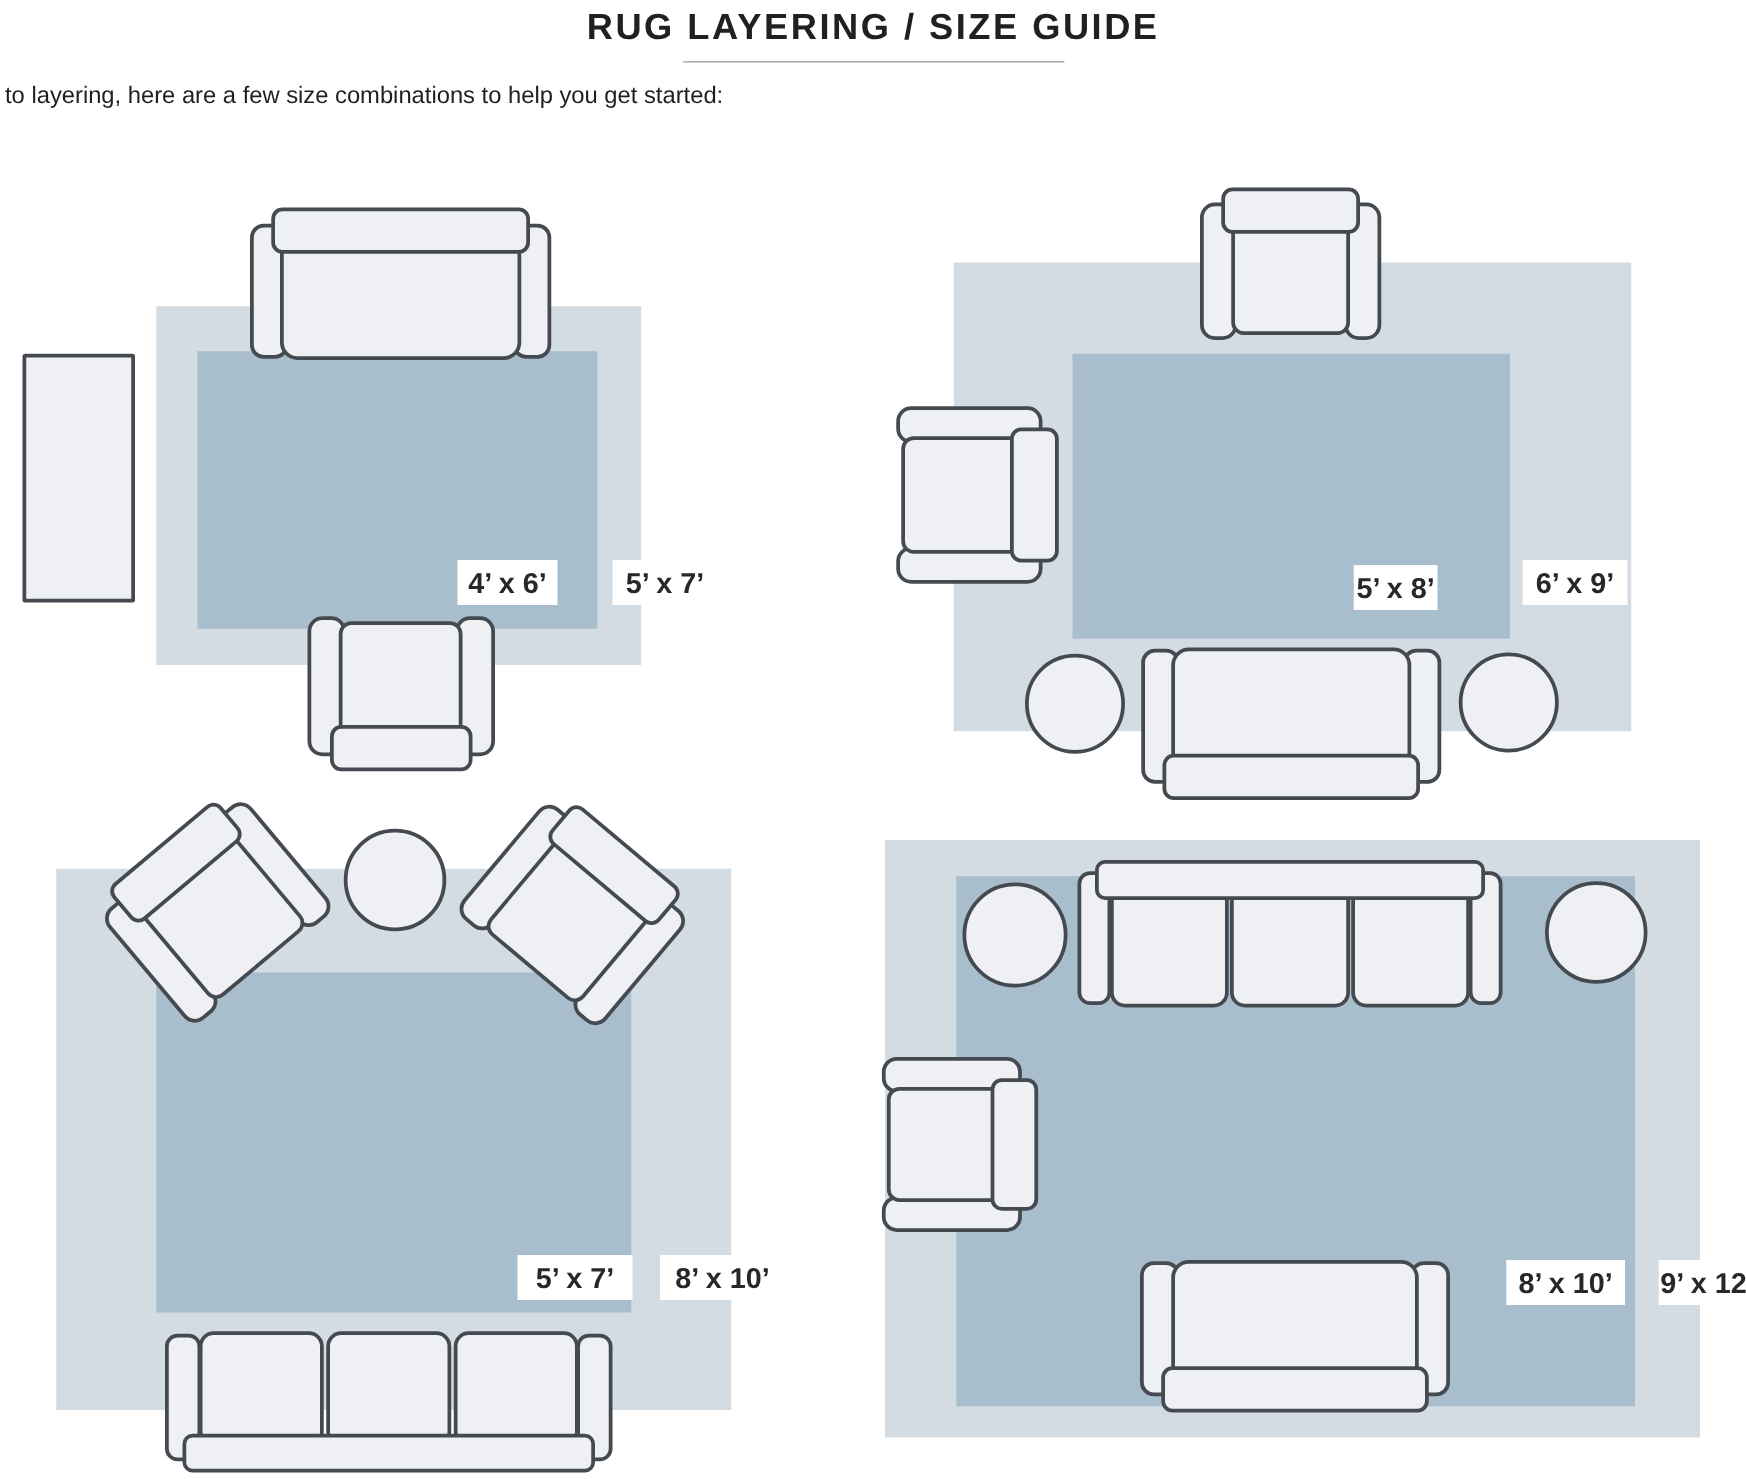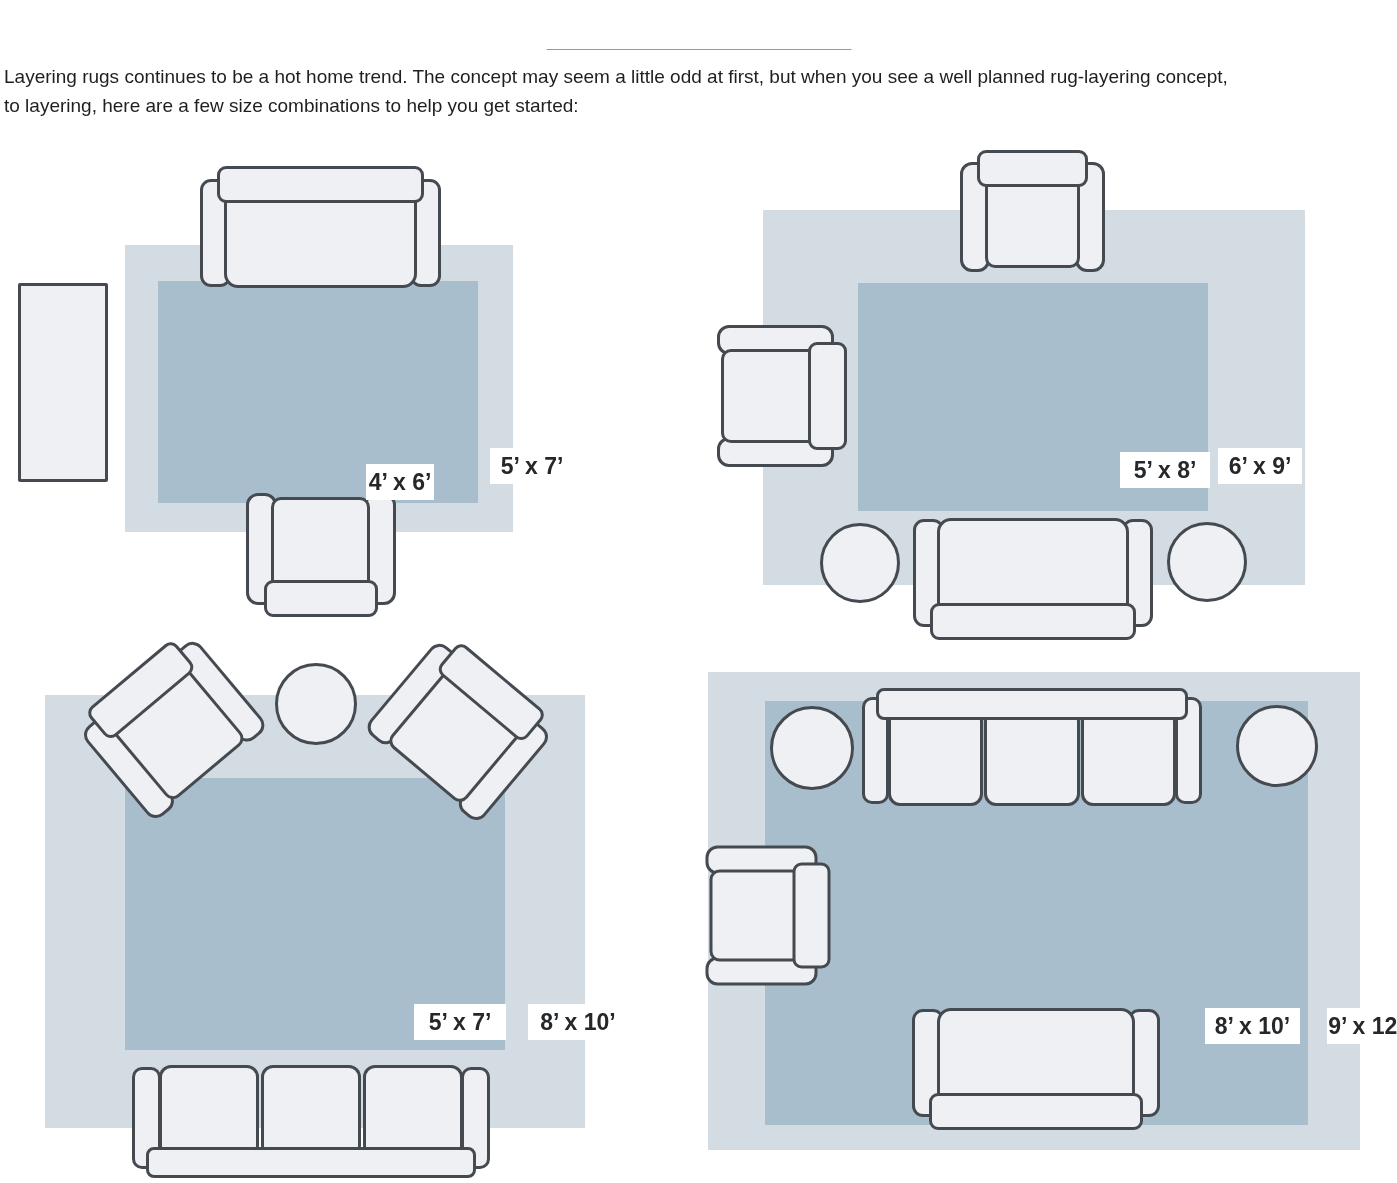--- a/index.html
+++ b/index.html
@@ -69,24 +69,24 @@
     position:absolute; height:36px; background:#ffffff;
     display:flex; align-items:center; justify-content:center;
     font-size:23px; font-weight:700; color:#25282b; z-index:5;
   }
 </style>
 </head>
 <body>
 
 <div class="canvas">
 
+  <h1 class="page-title">RUG LAYERING / SIZE GUIDE</h1>
   <div class="title-divider"></div>
 
   <p class="intro">
-    <span>Layering rugs continues to be a hot home trend. The concept may seem a little odd at first, but when you see a well planned rug-layering concept,</span>
     <span>to layering, here are a few size combinations to help you get started:</span>
   </p>
 
   
   <section class="diagram">
     <div class="rug-outer" style="left:125px;top:245px;width:388px;height:287px"></div>
     <div class="rug-inner" style="left:158px;top:281px;width:320px;height:222px"></div>
 
     <div class="furn sofa" style="left:200px;top:166px;width:241px;height:122px">
       <i class="arm-l"></i>
@@ -97,21 +97,21 @@
 
     <div class="console" style="left:18px;top:283px;width:90px;height:199px"></div>
 
     <div class="furn chair rot180" style="left:246px;top:493px;width:150px;height:124px">
       <i class="arm-l"></i>
       <i class="arm-r"></i>
       <i class="seat"></i>
       <i class="back"></i>
     </div>
 
-    <div class="size-label" style="left:366px;top:464px;width:68px">4’ x 6’</div>
+    <div class="size-label" style="left:366px;top:448px;width:80px">4’ x 6’</div>
     <div class="size-label" style="left:490px;top:448px;width:84px">5’ x 7’</div>
   </section>
 
   
   <section class="diagram">
     <div class="rug-outer" style="left:763px;top:210px;width:542px;height:375px"></div>
     <div class="rug-inner" style="left:858px;top:283px;width:350px;height:228px"></div>
 
     <div class="furn chair" style="left:960px;top:150px;width:145px;height:122px">
       <i class="arm-l"></i>
@@ -130,21 +130,21 @@
     <div class="furn sofa rot180" style="left:913px;top:518px;width:240px;height:122px">
       <i class="arm-l"></i>
       <i class="arm-r"></i>
       <i class="seat"></i>
       <i class="back"></i>
     </div>
 
     <div class="round" style="left:820px;top:523px;width:80px;height:80px"></div>
     <div class="round" style="left:1167px;top:522px;width:80px;height:80px"></div>
 
-    <div class="size-label" style="left:1120px;top:452px;width:90px">5’ x 8’</div>
+    <div class="size-label" style="left:1083px;top:452px;width:67px">5’ x 8’</div>
     <div class="size-label" style="left:1218px;top:448px;width:84px">6’ x 9’</div>
   </section>
 
   
   <section class="diagram">
     <div class="rug-outer" style="left:45px;top:695px;width:540px;height:433px"></div>
     <div class="rug-inner" style="left:125px;top:778px;width:380px;height:272px"></div>
 
     <div class="furn chair rotn40" style="left:95px;top:660px;width:150px;height:130px">
       <i class="arm-l"></i>

